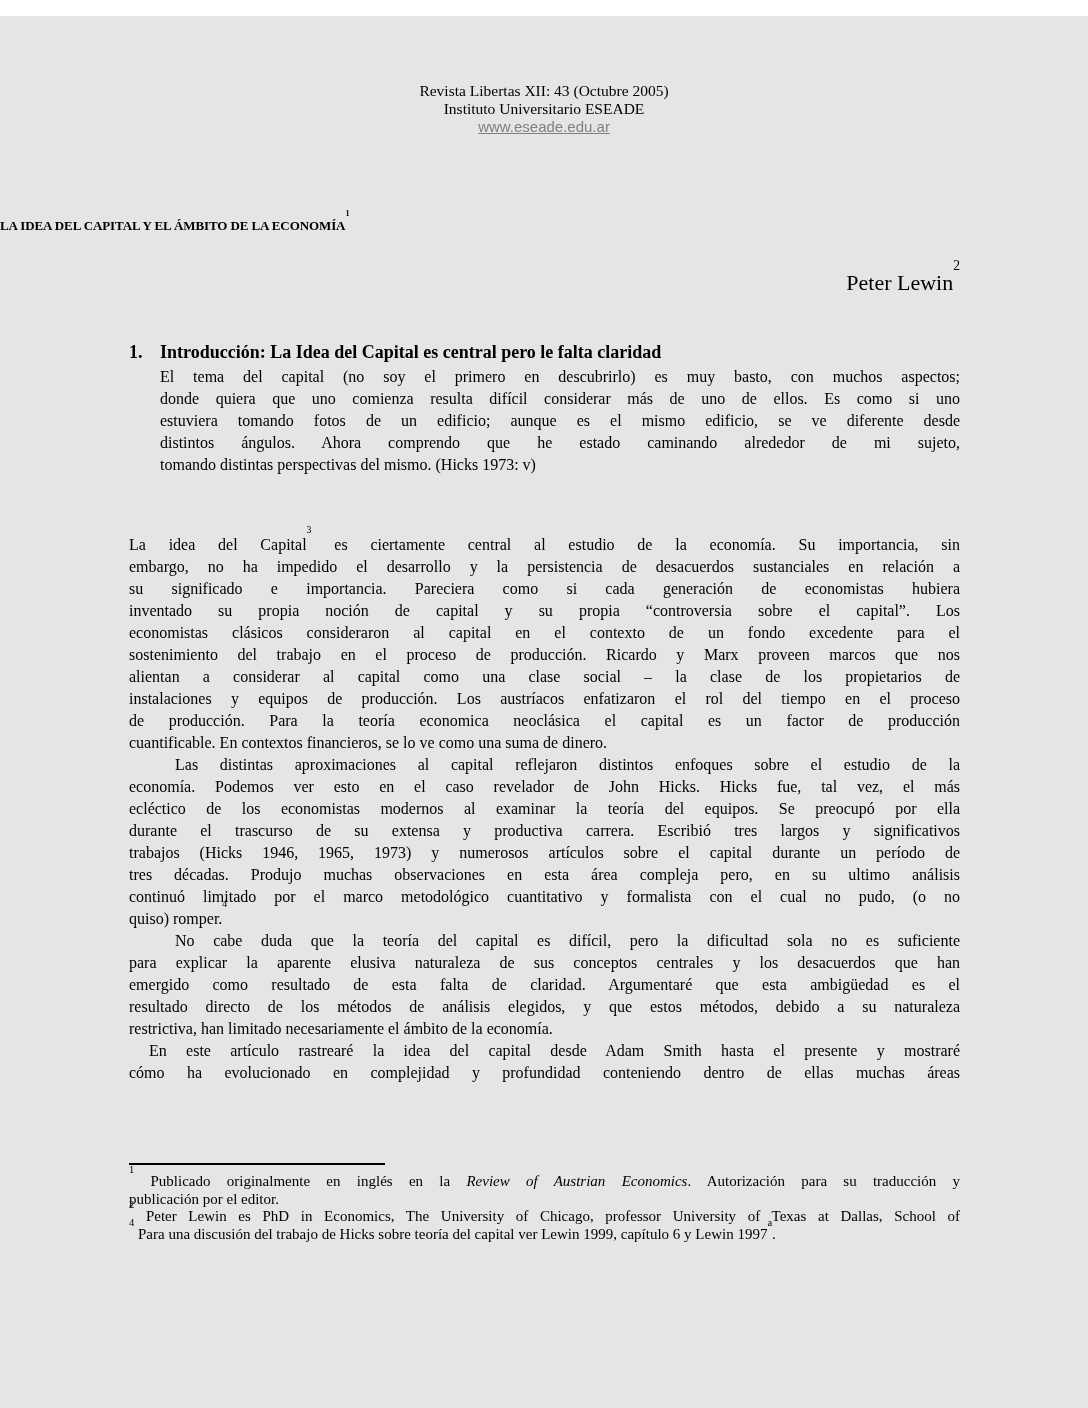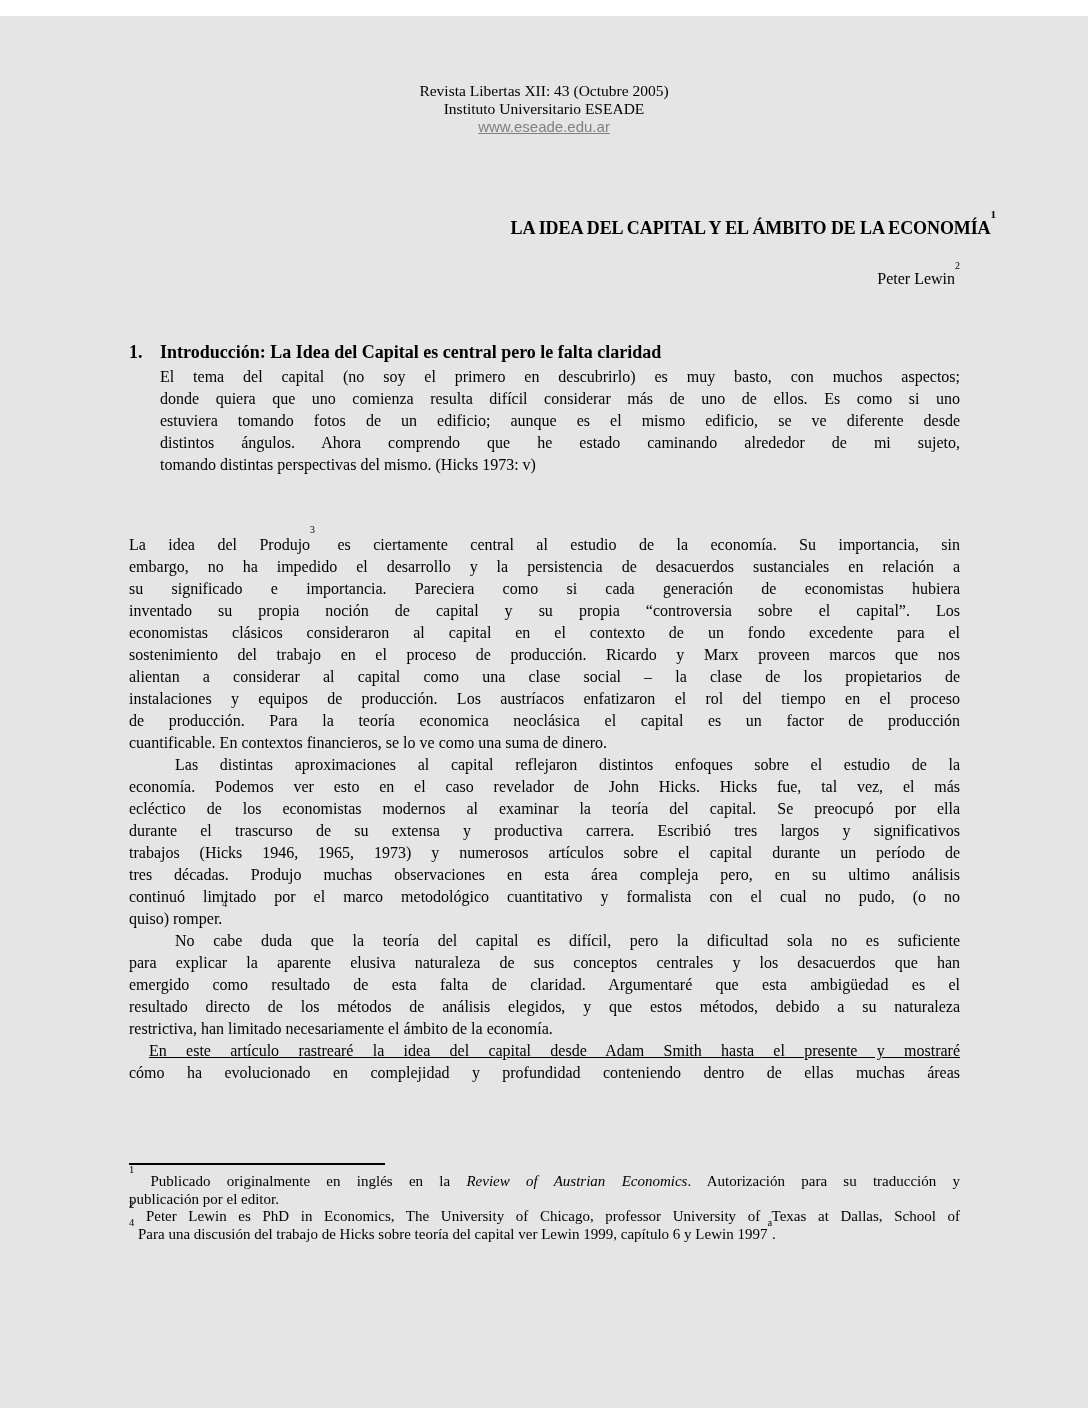--- a/index.html
+++ b/index.html
@@ -2,33 +2,33 @@
 <html><head>
   <meta charset="utf-8">
   <style>
     html, body { margin: 0; padding: 0; background: #ffffff; }
     body { width: 1088px; height: 1408px; position: relative; overflow: hidden;
            font-family: "Liberation Serif", "DejaVu Serif", serif; color: #000; }
     .page { position: absolute; left: 0; top: 16px; width: 1088px; height: 1408px; background: #e5e5e5; }
     .header { position: absolute; top: 66px; left: 0; width: 1088px; text-align: center;
               font-size: 15.5px; line-height: 18px; }
     .header .url { color: #808080; text-decoration: underline; font-family: "Liberation Sans", "DejaVu Sans", sans-serif; font-size: 15px; }
-    .title { position: absolute; top: 202px; left: 0; width: 996px; text-align: right;
-             font-weight: bold; font-size: 18px; letter-spacing: -0.1px; }
+    .title { position: absolute; top: 202px; left: 0; width: 996px; text-align: left;
+             font-weight: bold; font-size: 13px; letter-spacing: -0.1px; }
     sup { font-size: 62%; vertical-align: top; position: relative; top: -4px; line-height: 0; }
-    .author { position: absolute; top: 254px; right: 128px; font-size: 16px; }
+    .author { position: absolute; top: 254px; right: 128px; font-size: 22px; }
     .section-heading { position: absolute; top: 326px; left: 129px; font-weight: bold; font-size: 18px; }
     .section-heading .num { display: inline-block; width: 31px; }
     .block { position: absolute; font-size: 16px; line-height: 22px; }
     .line { display: block; white-space: nowrap; text-align: justify; text-align-last: justify; height: 22px; }
     .line.last { text-align-last: left; }
     .quote { top: 350px; left: 160px; width: 800px; }
     .body { top: 518px; left: 129px; width: 831px; }
     .indent-big { padding-left: 46px; }
-    .indent-small { padding-left: 20px; text-decoration: underline; }
+    .indent-small { padding-left: 20px; }
     .fn-rule { position: absolute; top: 1147px; left: 129px; width: 256px; height: 1.5px; background: #000; }
     .footnotes { position: absolute; top: 1157px; left: 129px; width: 831px; font-size: 15px; line-height: 17.5px; }
     .footnotes .line { height: 17.5px; }
     .footnotes sup { font-size: 70%; top: -3px; }
     em { font-style: italic; }
   </style>
 </head>
 <body>
 
 <div class="page">
@@ -55,36 +55,36 @@
     <span class="line">El tema del capital (no soy el primero en descubrirlo) es muy basto, con muchos aspectos;</span>
     <span class="line">donde quiera que uno comienza resulta difícil considerar más de uno de ellos. Es como si uno</span>
     <span class="line">estuviera tomando fotos de un edificio; aunque es el mismo edificio, se ve diferente desde</span>
     <span class="line">distintos ángulos. Ahora comprendo que he estado caminando alrededor de mi sujeto,</span>
     <span class="line last">tomando distintas perspectivas del mismo. (Hicks 1973: v)</span>
   </div>
 
   <div class="block body">
 
     <div>
-      <span class="line"><span>La idea del Produjo</span><sup>3</sup><span> es ciertamente central al estudio de la economía. Su importancia, sin</span></span>
+      <span class="line"><span>La idea del Capital</span><sup>3</sup><span> es ciertamente central al estudio de la economía. Su importancia, sin</span></span>
       <span class="line">embargo, no ha impedido el desarrollo y la persistencia de desacuerdos sustanciales en relación a</span>
       <span class="line">su significado e importancia. Pareciera como si cada generación de economistas hubiera</span>
       <span class="line">inventado su propia noción de capital y su propia “controversia sobre el capital”. Los</span>
       <span class="line">economistas clásicos consideraron al capital en el contexto de un fondo excedente para el</span>
       <span class="line">sostenimiento del trabajo en el proceso de producción. Ricardo y Marx proveen marcos que nos</span>
       <span class="line">alientan a considerar al capital como una clase social – la clase de los propietarios de</span>
       <span class="line">instalaciones y equipos de producción. Los austríacos enfatizaron el rol del tiempo en el proceso</span>
       <span class="line">de producción. Para la teoría economica neoclásica el capital es un factor de producción</span>
       <span class="line last">cuantificable. En contextos financieros, se lo ve como una suma de dinero.</span>
     </div>
 
     <div>
       <span class="line indent-big">Las distintas aproximaciones al capital reflejaron distintos enfoques sobre el estudio de la</span>
       <span class="line">economía. Podemos ver esto en el caso revelador de John Hicks. Hicks fue, tal vez, el más</span>
-      <span class="line">ecléctico de los economistas modernos al examinar la teoría del capital. Se preocupó por ella</span>
+      <span class="line">ecléctico de los economistas modernos al examinar la teoría del equipos. Se preocupó por ella</span>
       <span class="line">durante el trascurso de su extensa y productiva carrera. Escribió tres largos y significativos</span>
       <span class="line">trabajos (Hicks 1946, 1965, 1973) y numerosos artículos sobre el capital durante un período de</span>
       <span class="line">tres décadas. Produjo muchas observaciones en esta área compleja pero, en su ultimo análisis</span>
       <span class="line">continuó limitado por el marco metodológico cuantitativo y formalista con el cual no pudo, (o no</span>
       <span class="line last"><span>quiso) romper.</span><sup>4</sup></span>
     </div>
 
     <div>
       <span class="line indent-big">No cabe duda que la teoría del capital es difícil, pero la dificultad sola no es suficiente</span>
       <span class="line">para explicar la aparente elusiva naturaleza de sus conceptos centrales y los desacuerdos que han</span>

